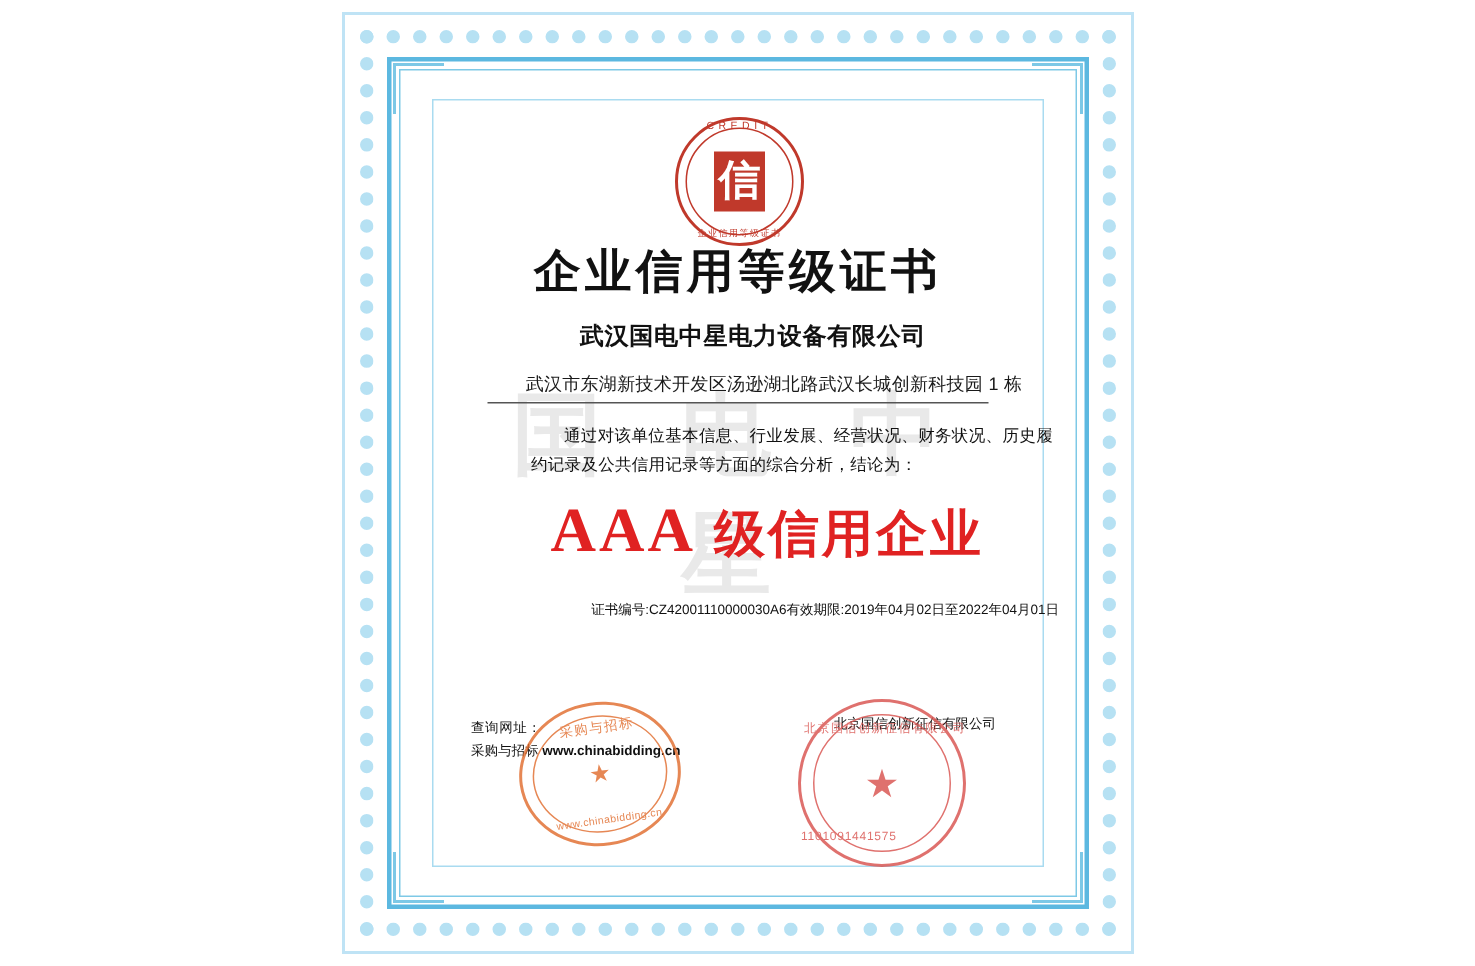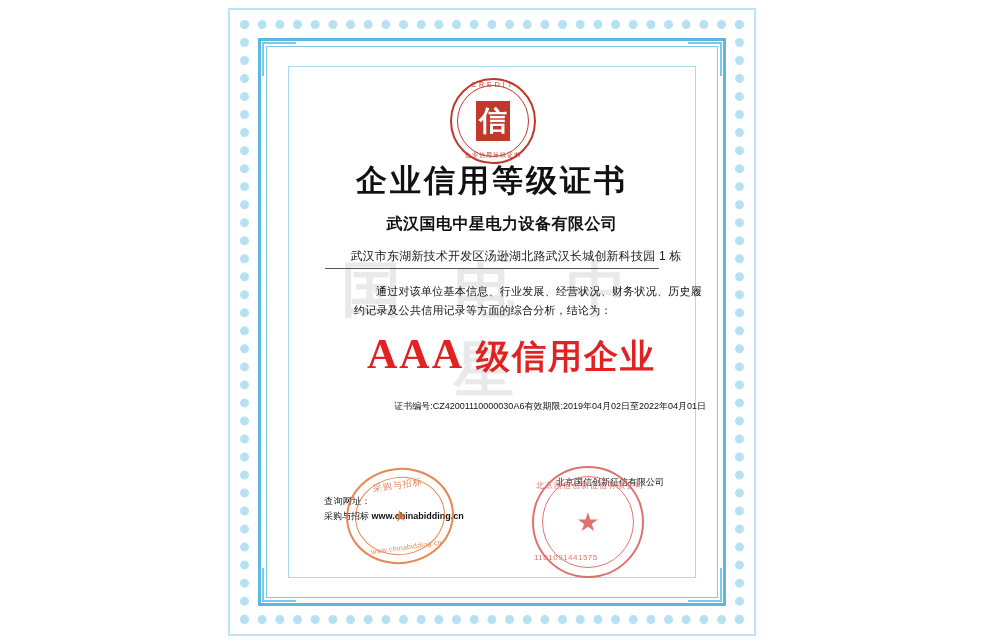--- a/index.html
+++ b/index.html
@@ -242,27 +242,26 @@
     display: flex;
     justify-content: flex-end;
     font-size: 9px;
     color: #111111;
     margin-left: 47px;
   }
 
   
   .footer-left {
     position: absolute;
-    left: 324px;
+    left: 314px;
     top: 478px;
     width: 230px;
     font-size: 9px;
     line-height: 15px;
     color: #111111;
-    margin-top: 16px;
   }
   .footer-left .f-head { letter-spacing: .4px; }
   .footer-left .f-line b { font-weight: bold; }
 
   .footer-right {
     position: absolute;
     left: 520px;
     top: 476px;
     width: 180px;
     text-align: center;

